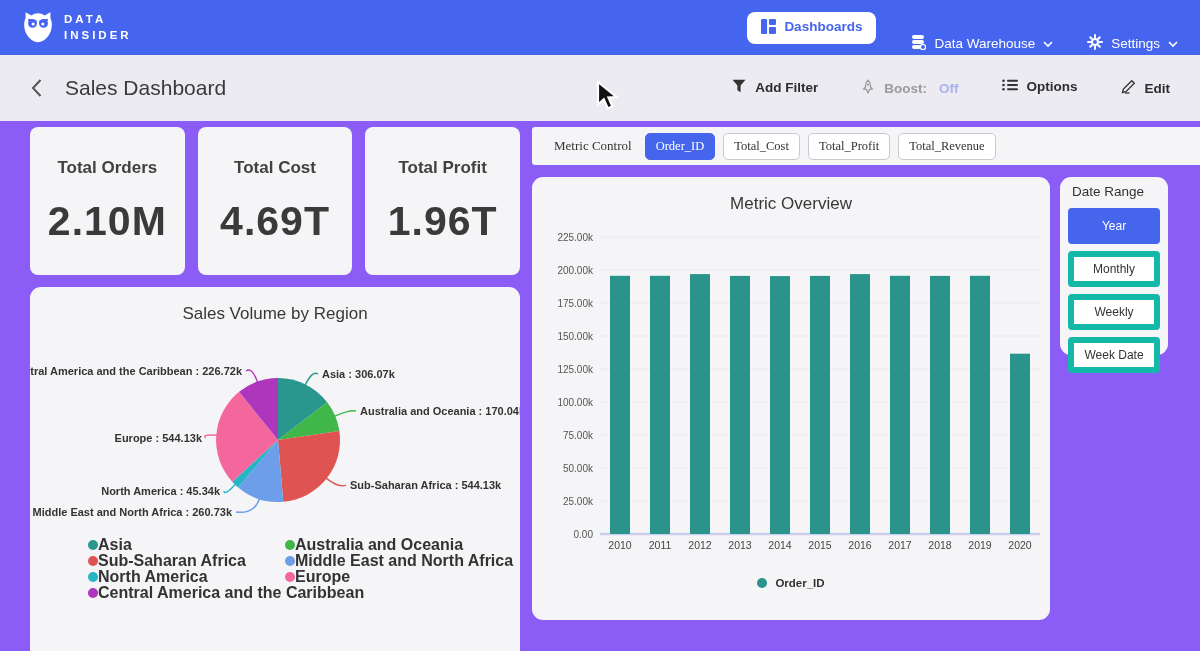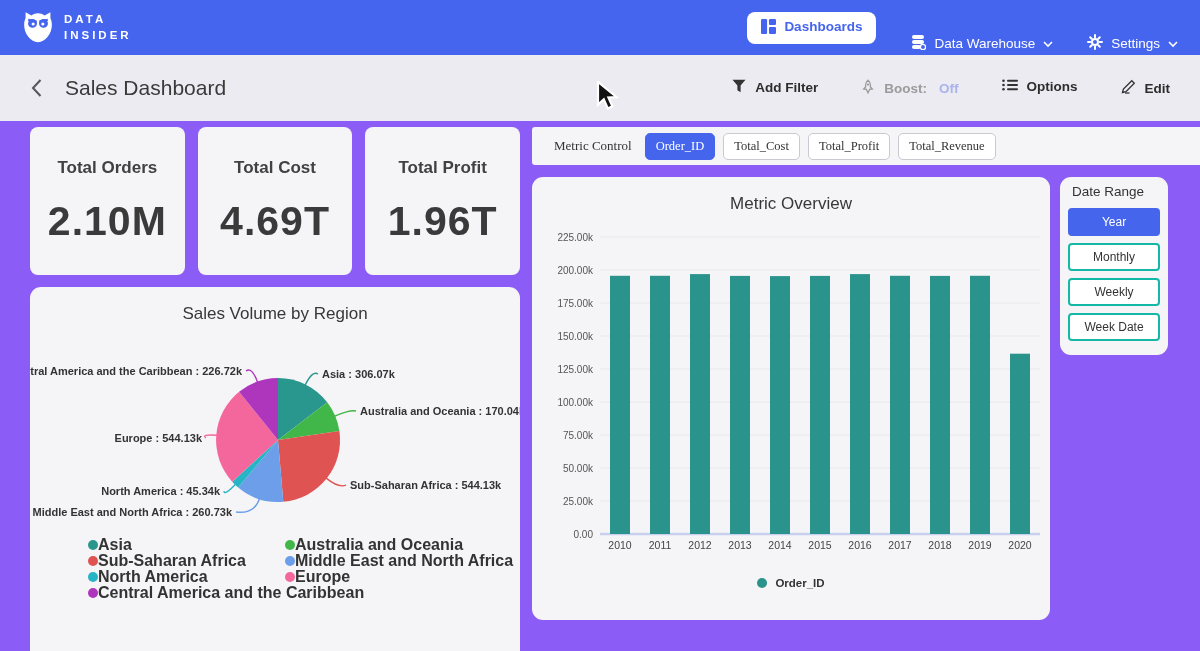--- a/index.html
+++ b/index.html
@@ -49,21 +49,21 @@
   .bar-legend { position:absolute; left:0; top:400px; width:100%; display:flex; justify-content:center; align-items:center; gap:8px; font-size:11.5px; font-weight:bold; color:#333; }
   
   .pie-card { left:30px; top:287px; width:490px; height:403px; }
   .pie-legend { position:absolute; left:0; top:250px; width:100%; }
   .pie-legend-col { position:absolute; top:0; }
   .pie-legend-item { display:flex; align-items:center; font-size:16px; font-weight:bold; color:#333; height:16px; cursor:pointer; }
   .dot { width:10px; height:10px; border-radius:50%; flex:none; }
   
   .date-card { left:1060px; top:177px; width:108px; height:178px; padding:7px 8px; }
   .date-title { font-size:13.5px; color:#333; font-weight:500; margin:0 0 9px 4px; }
-  .date-btn { display:block; width:92px; margin:0 auto 7px; padding:5px 0; text-align:center; background:#fff; border:2px solid #14b8a6; border-radius:4px; font-size:12px; color:#333; cursor:pointer; font-family:inherit; }
+  .date-btn { display:block; width:92px; margin:0 auto 7px; padding:5px 0; text-align:center; background:#fff; border:6px solid #14b8a6; border-radius:4px; font-size:12px; color:#333; cursor:pointer; font-family:inherit; }
   .date-btn.selected { background:#4565ec; border-color:#4565ec; color:#fff; }
   svg text { font-family:"Liberation Sans", sans-serif; }
   .cursor { position:absolute; left:596px; top:81px; }
 </style>
 </head>
 <body>
 
 <div class="app">
 
   <nav class="navbar">

